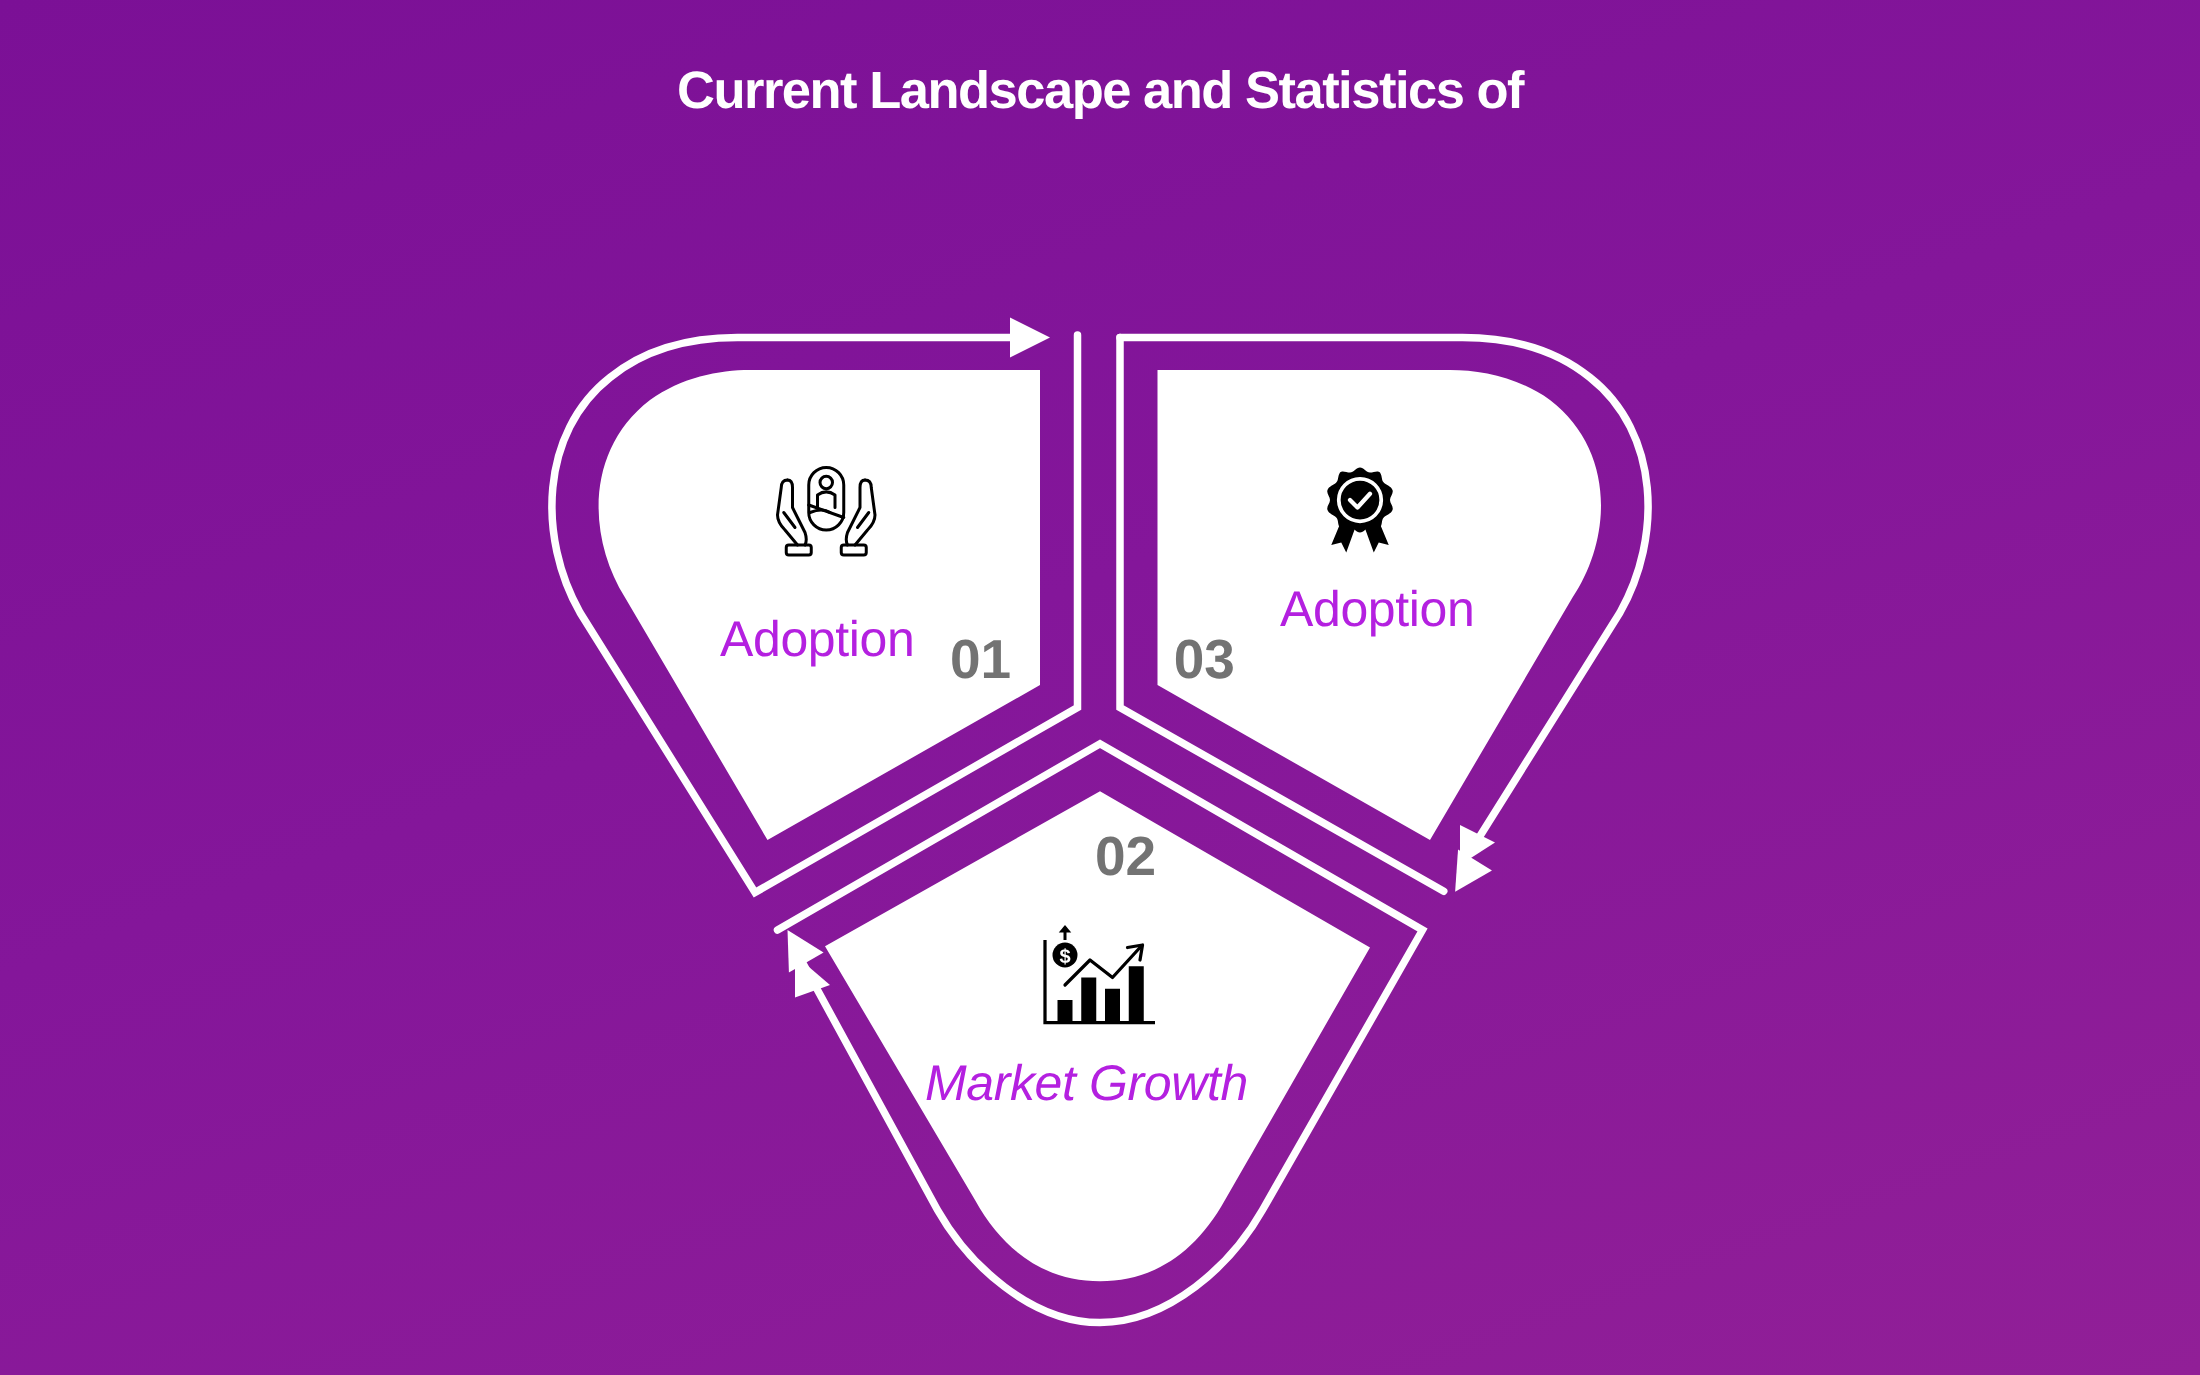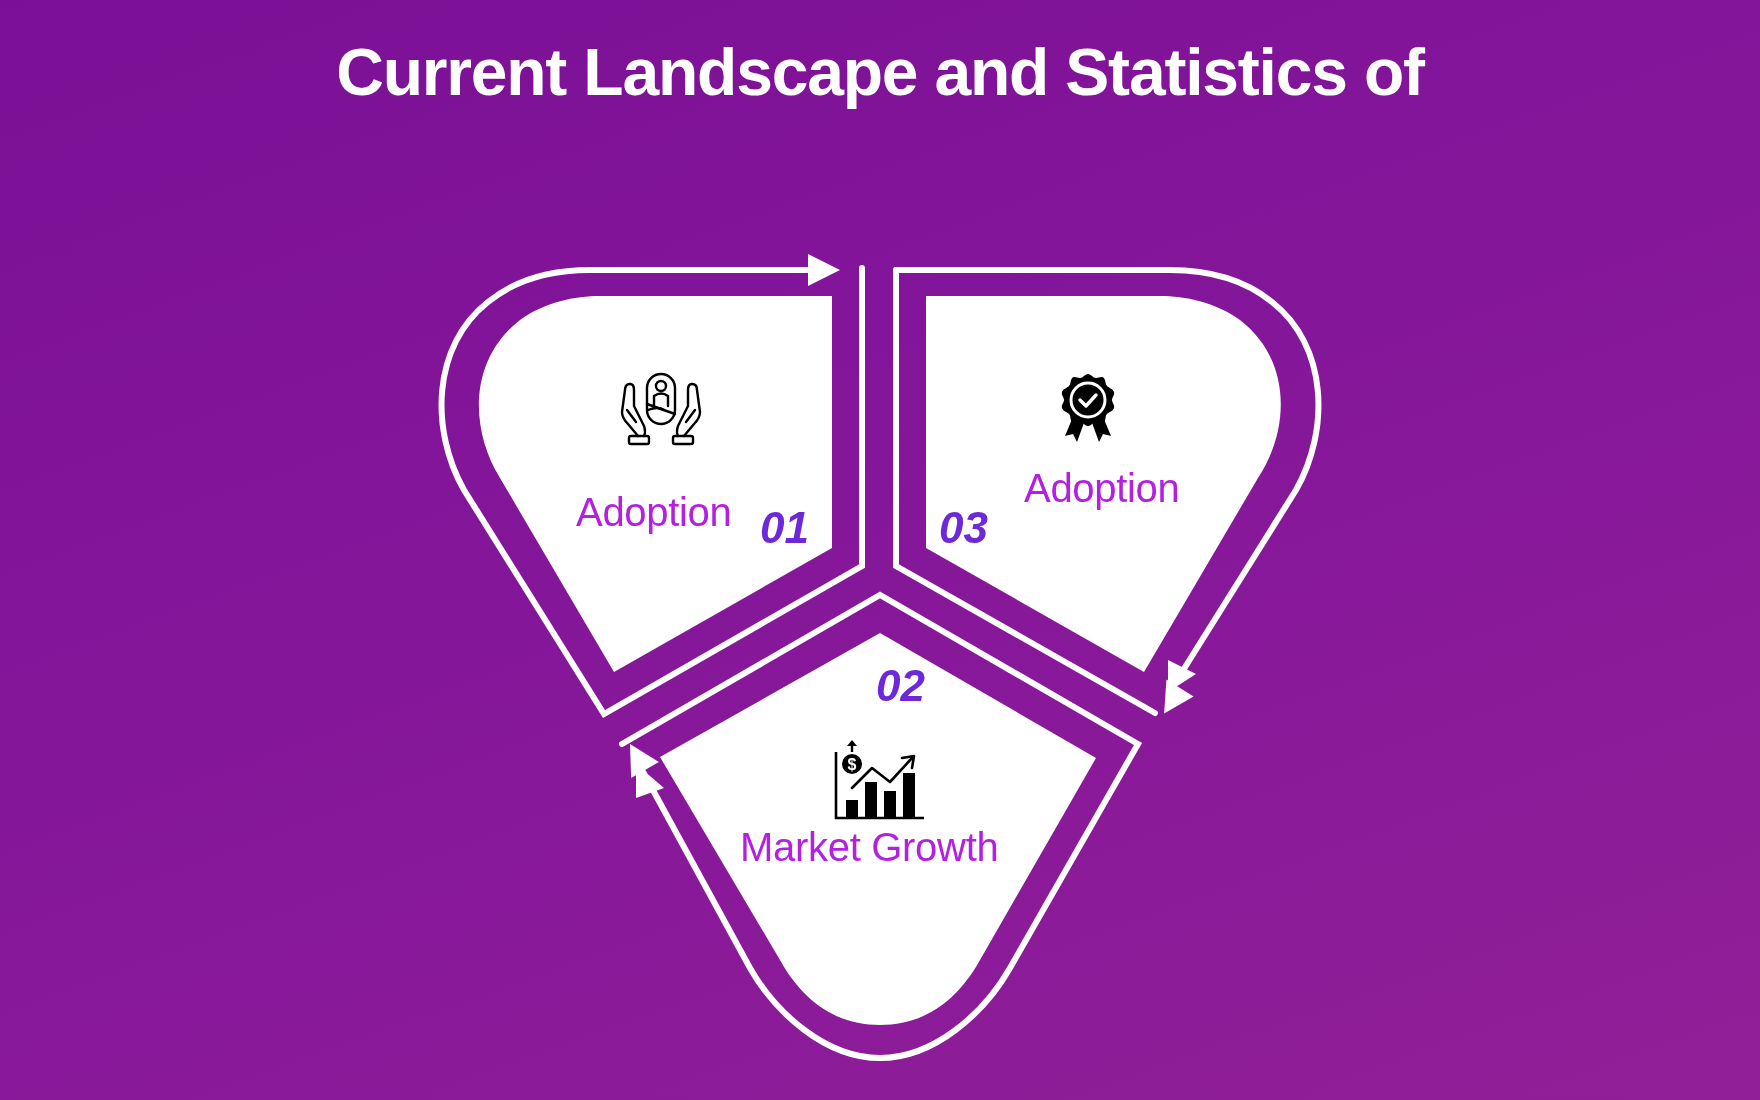--- a/index.html
+++ b/index.html
@@ -15,21 +15,21 @@
       font-family: "Liberation Sans", "DejaVu Sans", sans-serif;
     }
     .title {
       position: absolute;
       left: 0;
       top: 28px;
       width: 1760px;
       text-align: center;
       color: #ffffff;
       font-weight: 700;
-      font-size: 66px;
+      font-size: 42px;
       line-height: 88px;
       letter-spacing: -1.2px;
       margin: 0;
     }
     .title span {
       display: block;
     }
     svg.diagram {
       position: absolute;
       left: 0;
@@ -41,26 +41,25 @@
       position: absolute;
       color: #b420e0;
       font-size: 40px;
       font-weight: 400;
       line-height: 1;
       white-space: nowrap;
       letter-spacing: -0.3px;
     }
     .num {
       position: absolute;
-      color: #6d28d9;
+      color: #737373;
       font-size: 44px;
       font-weight: 700;
       line-height: 1;
       white-space: nowrap;
-      font-style: italic;
     }
     .icon {
       position: absolute;
     }
   </style>
 </head>
 <body>
 
 <h1 class="title">
   <span>Current Landscape and Statistics of</span>
@@ -184,13 +183,13 @@
   <polygon points="13,6 18,0 23,6" fill="#000"></polygon>
 </svg>
 
 <div class="label" style="left:576px; top:492px;">Adoption</div>
 <div class="num" style="left:760px; top:506px;">01</div>
 
 <div class="label" style="left:1024px; top:468px;">Adoption</div>
 <div class="num" style="left:939px; top:506px;text-align:center;">03</div>
 
 <div class="num" style="left:852px; top:664px;margin-left:24px;">02</div>
-<div class="label" style="left:740px; top:827px;">Market Growth</div>
+<div class="label" style="left:740px; top:847px;font-style:italic;">Market Growth</div>
 
 </body></html>

